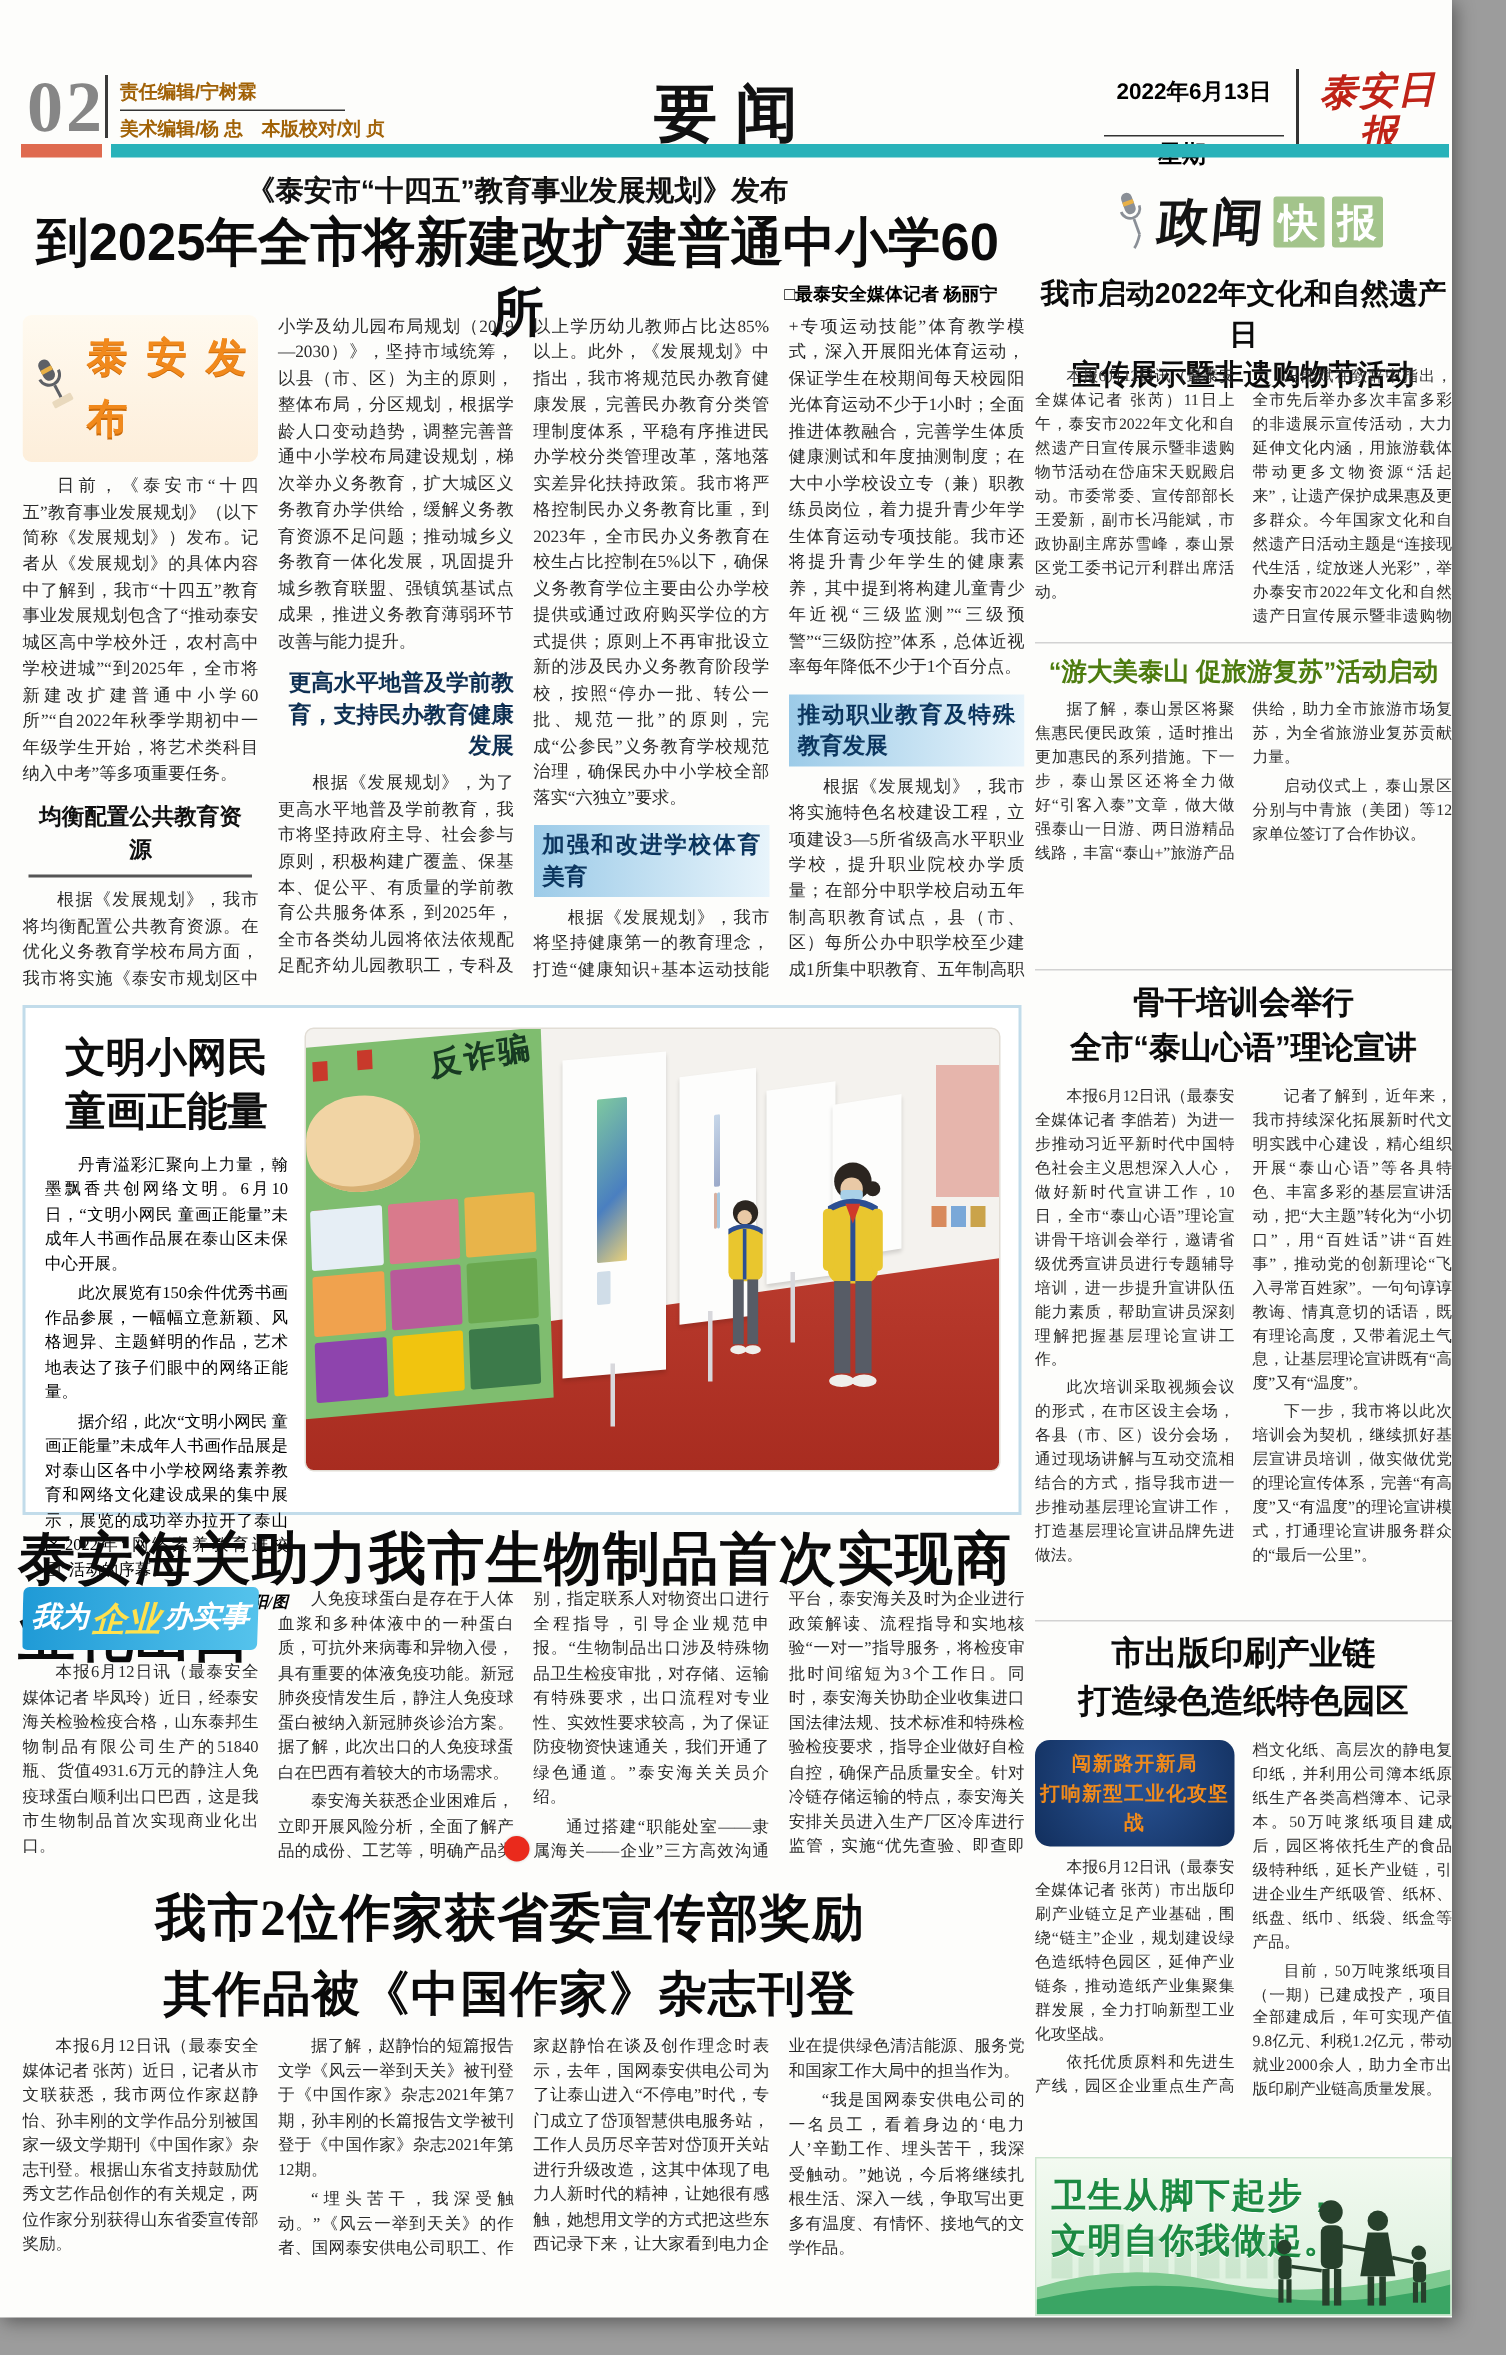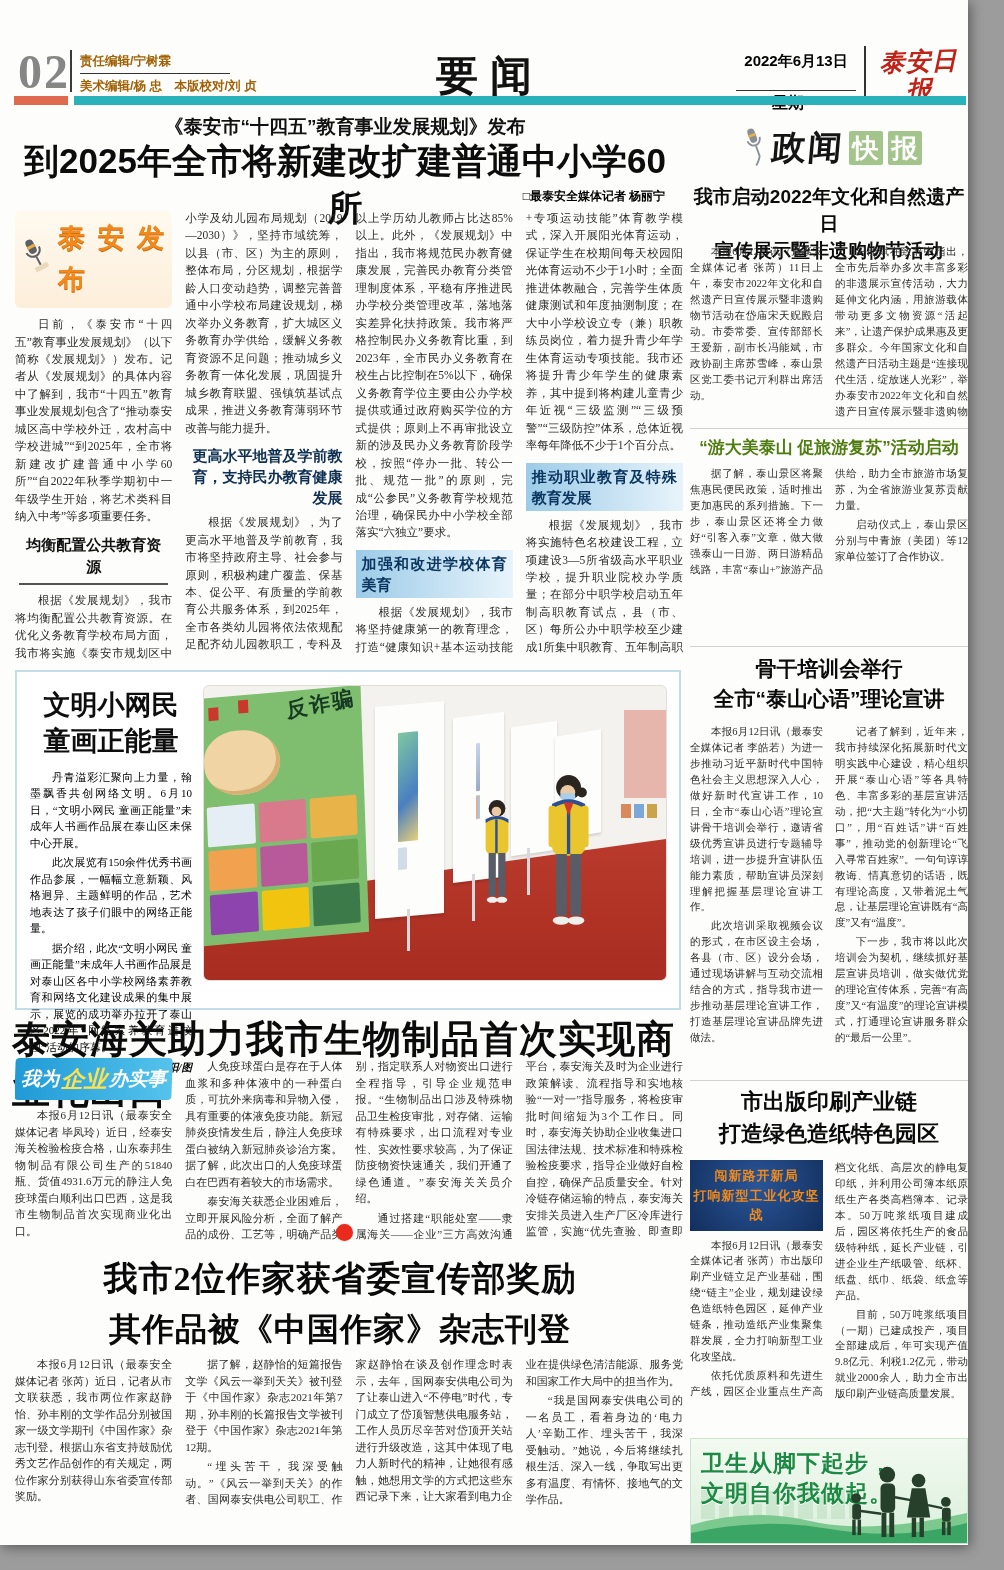--- a/index.html
+++ b/index.html
@@ -75,21 +75,21 @@
   
   .brief-logo { left:700px; top:120px; width:266px; height:56px; display:flex; align-items:center; justify-content:center; gap:5px; }
   .brief-logo .blk { font-size:34px; font-weight:900; color:#141414; font-family:"Liberation Sans",sans-serif; transform:skewX(-5deg); letter-spacing:2px; }
   .brief-logo .grn { width:34px; height:34px; background:#a3c48b; color:#fff; font-size:26px; font-weight:900; font-family:"Liberation Sans",sans-serif; display:flex; align-items:center; justify-content:center; border-radius:2px; }
   .rc-hl { left:690px; top:184px; width:278px; text-align:center; font-size:19px; font-weight:900; line-height:1.42; color:#0b0b0b; font-family:"Liberation Sans",sans-serif; }
   .rc-body { left:690px; top:242px; width:278px; column-count:2; column-gap:12px; font-size:10.5px; line-height:1.52; text-align:justify; color:#2c2c2c; overflow:hidden; }
   .rule { left:690px; width:278px; height:1px; background:#d2d2d2; }
   .tour-hl { left:690px; top:436px; width:278px; text-align:center; font-size:17px; font-weight:900; white-space:nowrap; color:#4d7c0f; font-family:"Liberation Sans",sans-serif; }
   .train-hl { left:690px; top:654px; width:278px; text-align:center; font-size:21px; font-weight:900; line-height:1.45; color:#0b0b0b; font-family:"Liberation Sans",sans-serif; }
   .print-hl { left:690px; top:1086px; width:278px; text-align:center; font-size:22px; font-weight:900; line-height:1.45; color:#0b0b0b; font-family:"Liberation Sans",sans-serif; }
-  .indbox { break-inside:avoid; width:100%; background:radial-gradient(circle at 50% 35%, #2a5598, #122f5d); border-radius:0; padding:6px 2px; margin-bottom:7px; text-align:center; }
+  .indbox { break-inside:avoid; width:100%; background:radial-gradient(circle at 50% 35%, #2a5598, #122f5d); border-radius:10px; padding:6px 2px; margin-bottom:7px; text-align:center; }
   .indbox div { color:#f08a1b; font-weight:900; font-family:"Liberation Sans",sans-serif; font-size:13px; line-height:1.5; letter-spacing:1px; }
 
   
   .psa { left:690px; top:1438px; width:278px; height:106px; background:linear-gradient(180deg,#f3faf1,#d9efdb); border:1px solid #cbe4cd; overflow:hidden; }
   .psa-sky { position:absolute; left:0; bottom:24px; width:100%; height:40px; display:flex; align-items:flex-end; gap:4px; padding:0 10px; opacity:.5; }
   .psa-sky i { display:block; background:#b9dcbd; }
   .psa-text { position:absolute; left:10px; top:10px; font-size:23px; font-weight:900; color:#1c8a42; line-height:1.3; letter-spacing:1px; font-family:"Liberation Sans",sans-serif; text-shadow:0 1px 0 #fff; }
   .psa-wave1 { position:absolute; left:0; bottom:0; width:100%; height:38px; }
   .psa-family { position:absolute; right:6px; bottom:4px; width:120px; height:78px; }
 </style>

